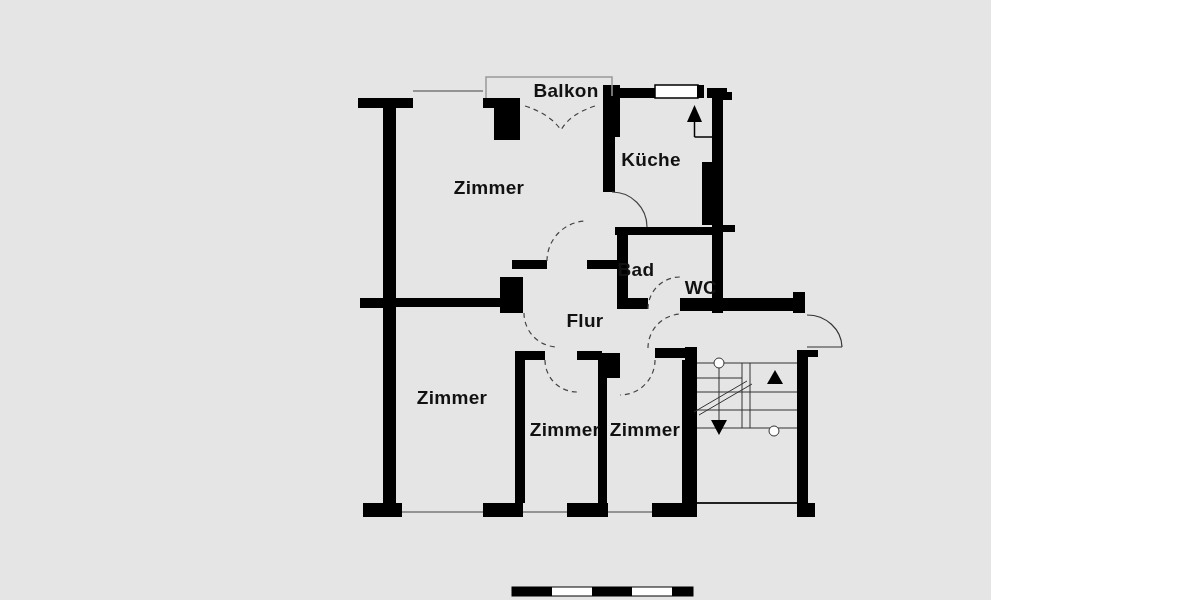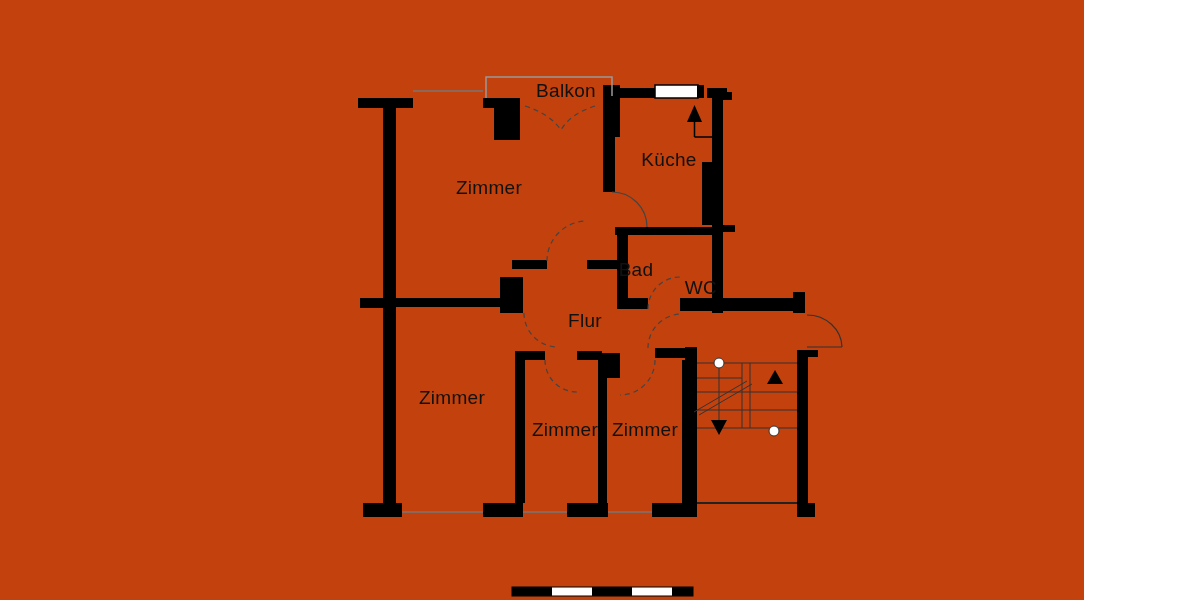--- a/index.html
+++ b/index.html
@@ -2,25 +2,26 @@
 <html><head>
 <meta charset="utf-8">
 <style>
   html, body {
     margin: 0;
     padding: 0;
     background: #ffffff;
   }
   .canvas {
     position: relative;
-    width: 1084px;
+    width: 991px;
     height: 600px;
-    background: #c2410c;
+    background: #e5e5e5;
     overflow: hidden;
     font-family: "Liberation Sans", sans-serif;
+    font-weight: bold;
   }
   .plan-svg {
     position: absolute;
     left: 0;
     top: 0;
     width: 1200px;
     height: 600px;
   }
   .room-label {
     position: absolute;
@@ -157,21 +158,21 @@
     <g>
       <rect x="512" y="587" width="181" height="9" fill="#ffffff" stroke="#000000" stroke-width="1"></rect>
       <rect x="512" y="587" width="40" height="9" fill="#000000"></rect>
       <rect x="592" y="587" width="40" height="9" fill="#000000"></rect>
       <rect x="672" y="587" width="21" height="9" fill="#000000"></rect>
     </g>
   </svg>
 
   <div class="room-label" style="left:566px; top:91px;">Balkon</div>
   <div class="room-label" style="left:489px; top:188px;">Zimmer</div>
-  <div class="room-label" style="left:669px; top:160px;">Küche</div>
+  <div class="room-label" style="left:651px; top:160px;">Küche</div>
   <div class="room-label" style="left:636px; top:246px;margin-top:24px;">Bad</div>
   <div class="room-label" style="left:701px; top:268px;margin-top:20px;">WC</div>
   <div class="room-label" style="left:585px; top:321px;">Flur</div>
   <div class="room-label" style="left:452px; top:398px;">Zimmer</div>
   <div class="room-label" style="left:565px; top:430px;">Zimmer</div>
   <div class="room-label" style="left:645px; top:430px;">Zimmer</div>
 
 </div>
 
 </body></html>

